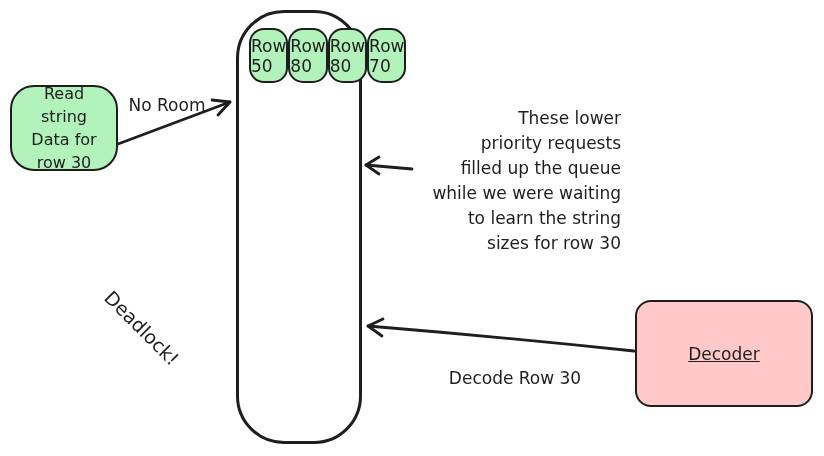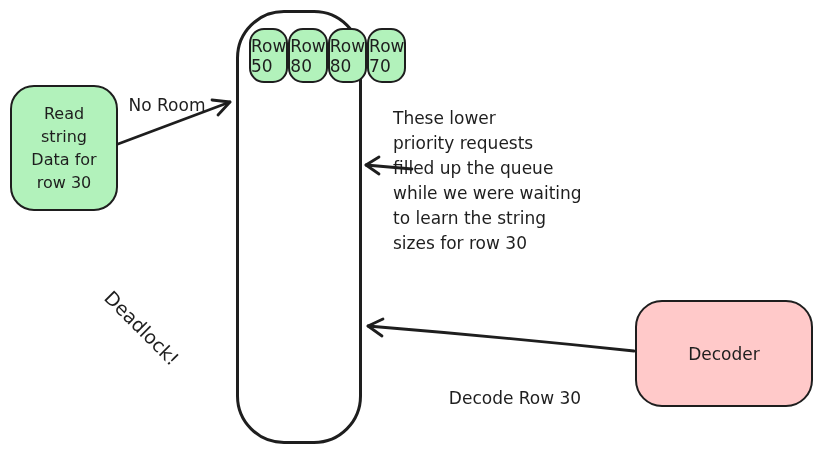--- a/index.html
+++ b/index.html
@@ -23,21 +23,21 @@
   .box {
     position: absolute;
     box-sizing: border-box;
     border: 2.6px solid var(--stroke, #1e1e1e);
     display: flex;
     align-items: center;
     justify-content: center;
     text-align: center;
   }
   .read-box {
-    left: 10px; top: 85px; width: 108px; height: 126px;
+    left: 10px; top: 85px; width: 108px; height: 86px;
     background: var(--green, #b2f2bb);
     border-radius: 24px;
     font-size: 16px; line-height: 23px;
     white-space: pre-line;
   }
   .label { position: absolute; font-size: 17px; }
   .no-room { left: 112px; top: 62px; width: 110px; text-align: center; margin-top: 33px; }
   .queue {
     position: absolute;
     left: 236px; top: 10px; width: 126px; height: 434px;
@@ -56,38 +56,39 @@
     border: 2.6px solid var(--stroke, #1e1e1e);
     border-radius: 15px;
     display: flex;
     align-items: center;
     justify-content: center;
     font-size: 17px;
   }
   .annotation {
     position: absolute;
     left: 393px; top: 106px; width: 228px;
-    text-align: left;
+    text-align: right;
     font-size: 17px; line-height: 25px;
     white-space: pre-line;
   }
   .deadlock {
     position: absolute;
     left: 142px; top: 328px;
     transform: translate(-50%, -50%) rotate(45deg);
     font-size: 19px;
     white-space: nowrap;
   }
   .decoder-box {
     left: 635px; top: 300px; width: 178px; height: 107px;
     background: var(--pink, #ffc9c9);
-    border-radius: 27px;
+    border-radius: 16px;
     font-size: 17px;
+    text-decoration: underline;
   }
-  .decode-label { left: 435px; top: 368px; width: 160px; text-align: center; margin-top: 20px; }
+  .decode-label { left: 435px; top: 368px; width: 160px; text-align: center; }
 </style>
 </head>
 <body>
 
 <div class="canvas">
 
   <svg class="arrows" width="824" height="456" viewBox="0 0 824 456" aria-hidden="true">
     <g>
       <path d="M118 144 Q176 122 230 102"></path>
       <path d="M218 115 L230 102 L212 100"></path>

